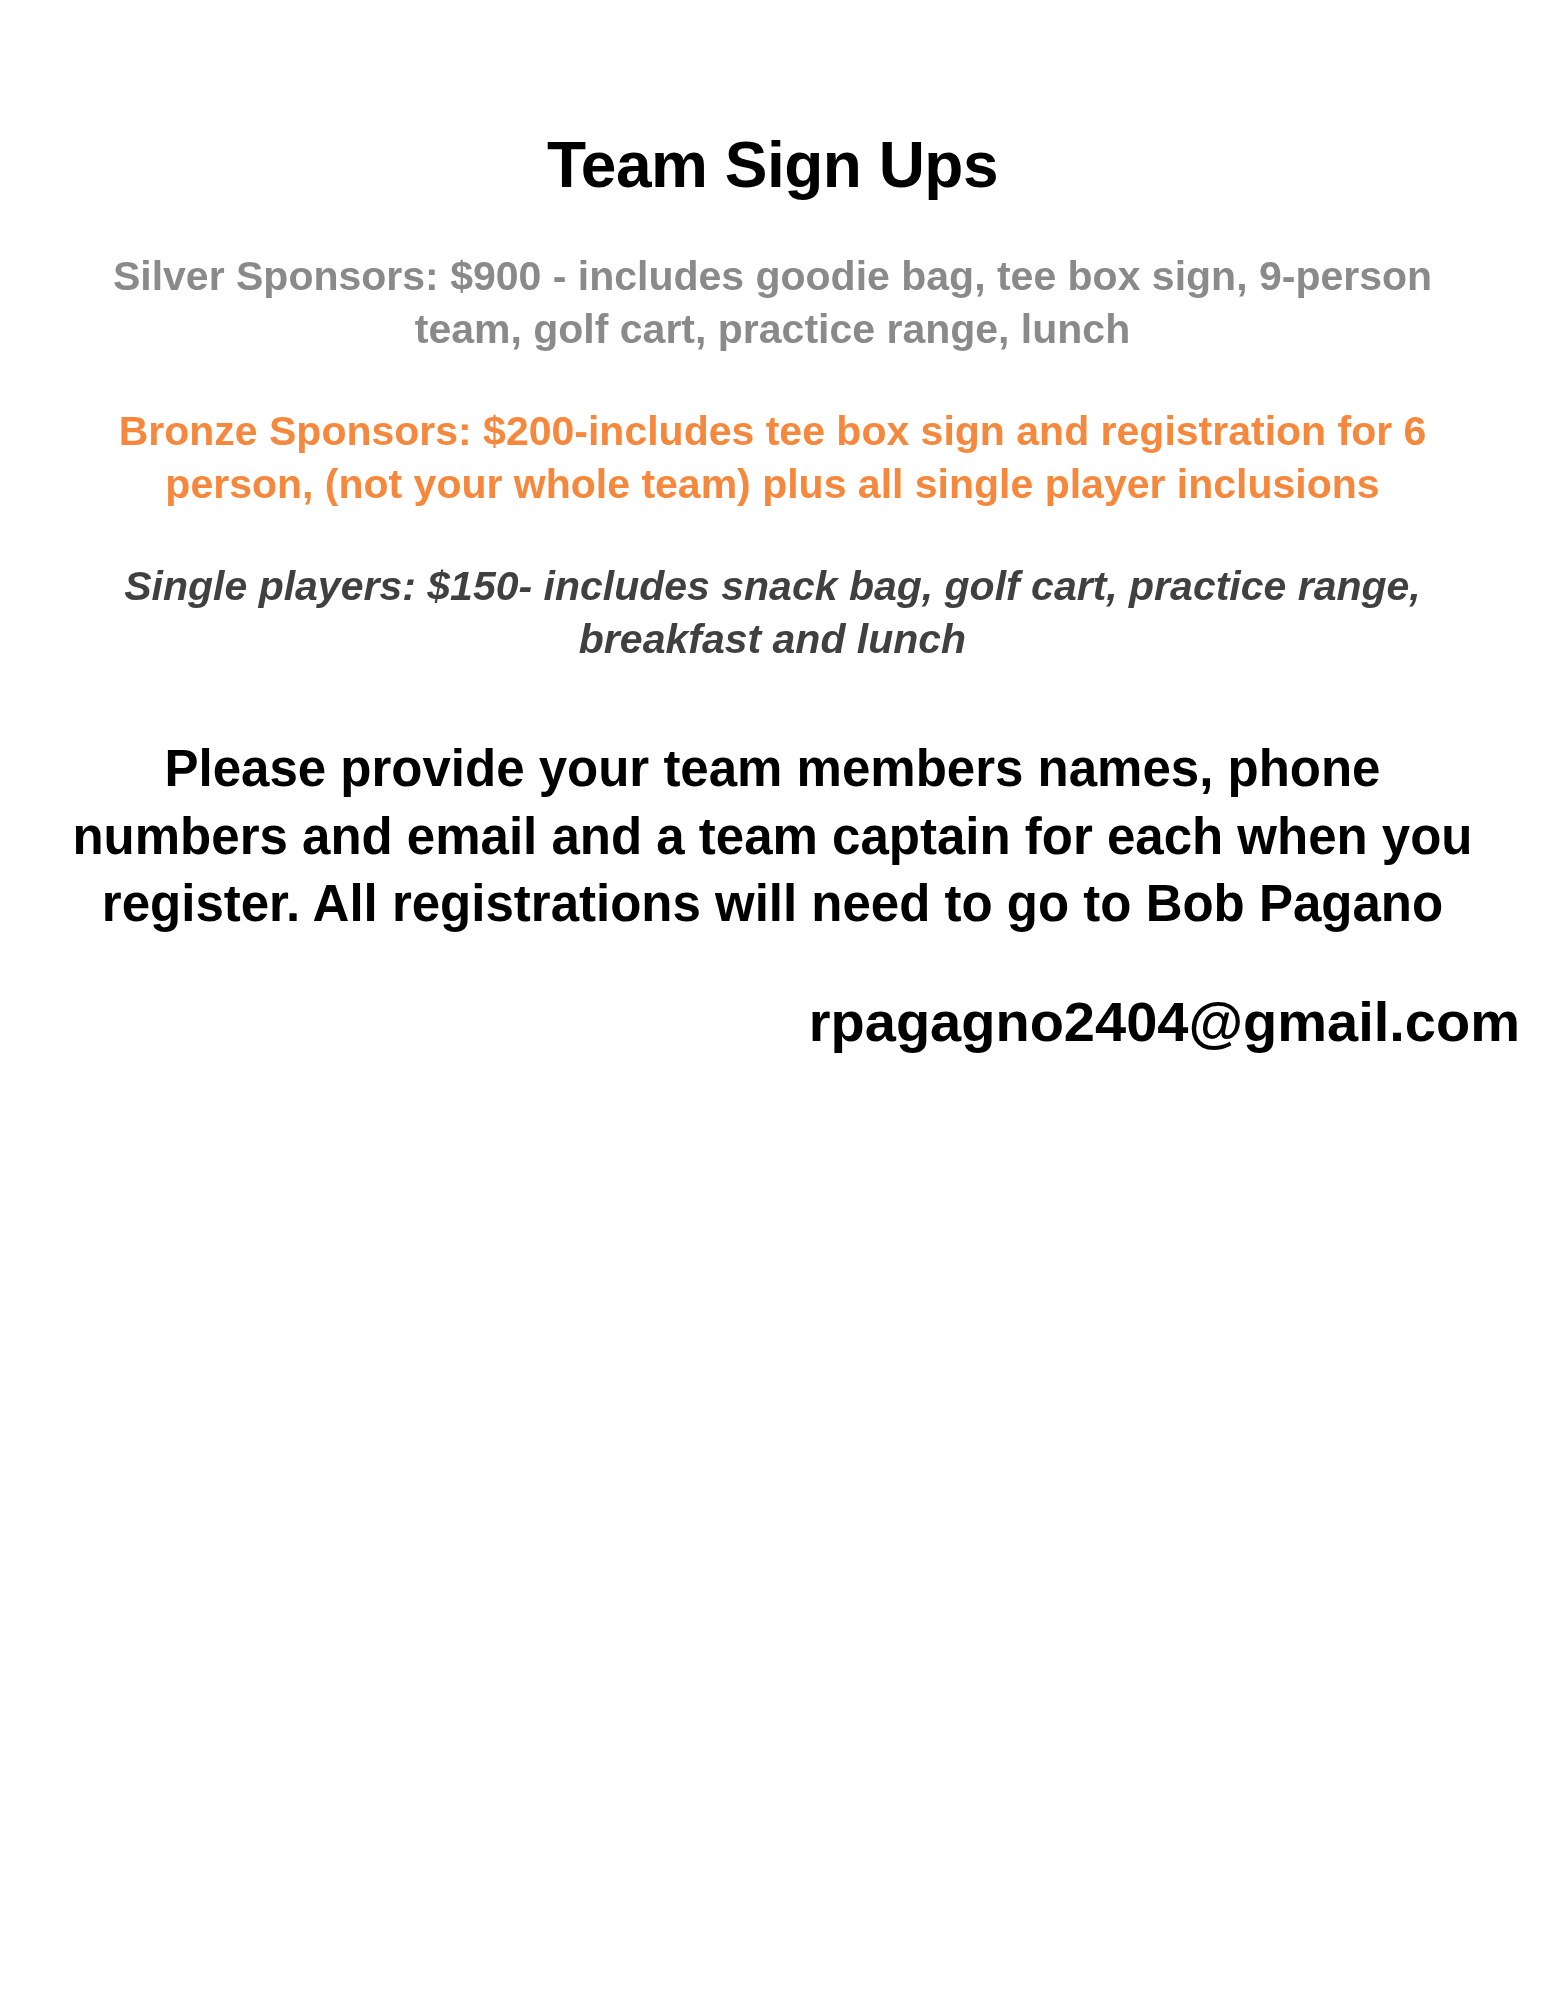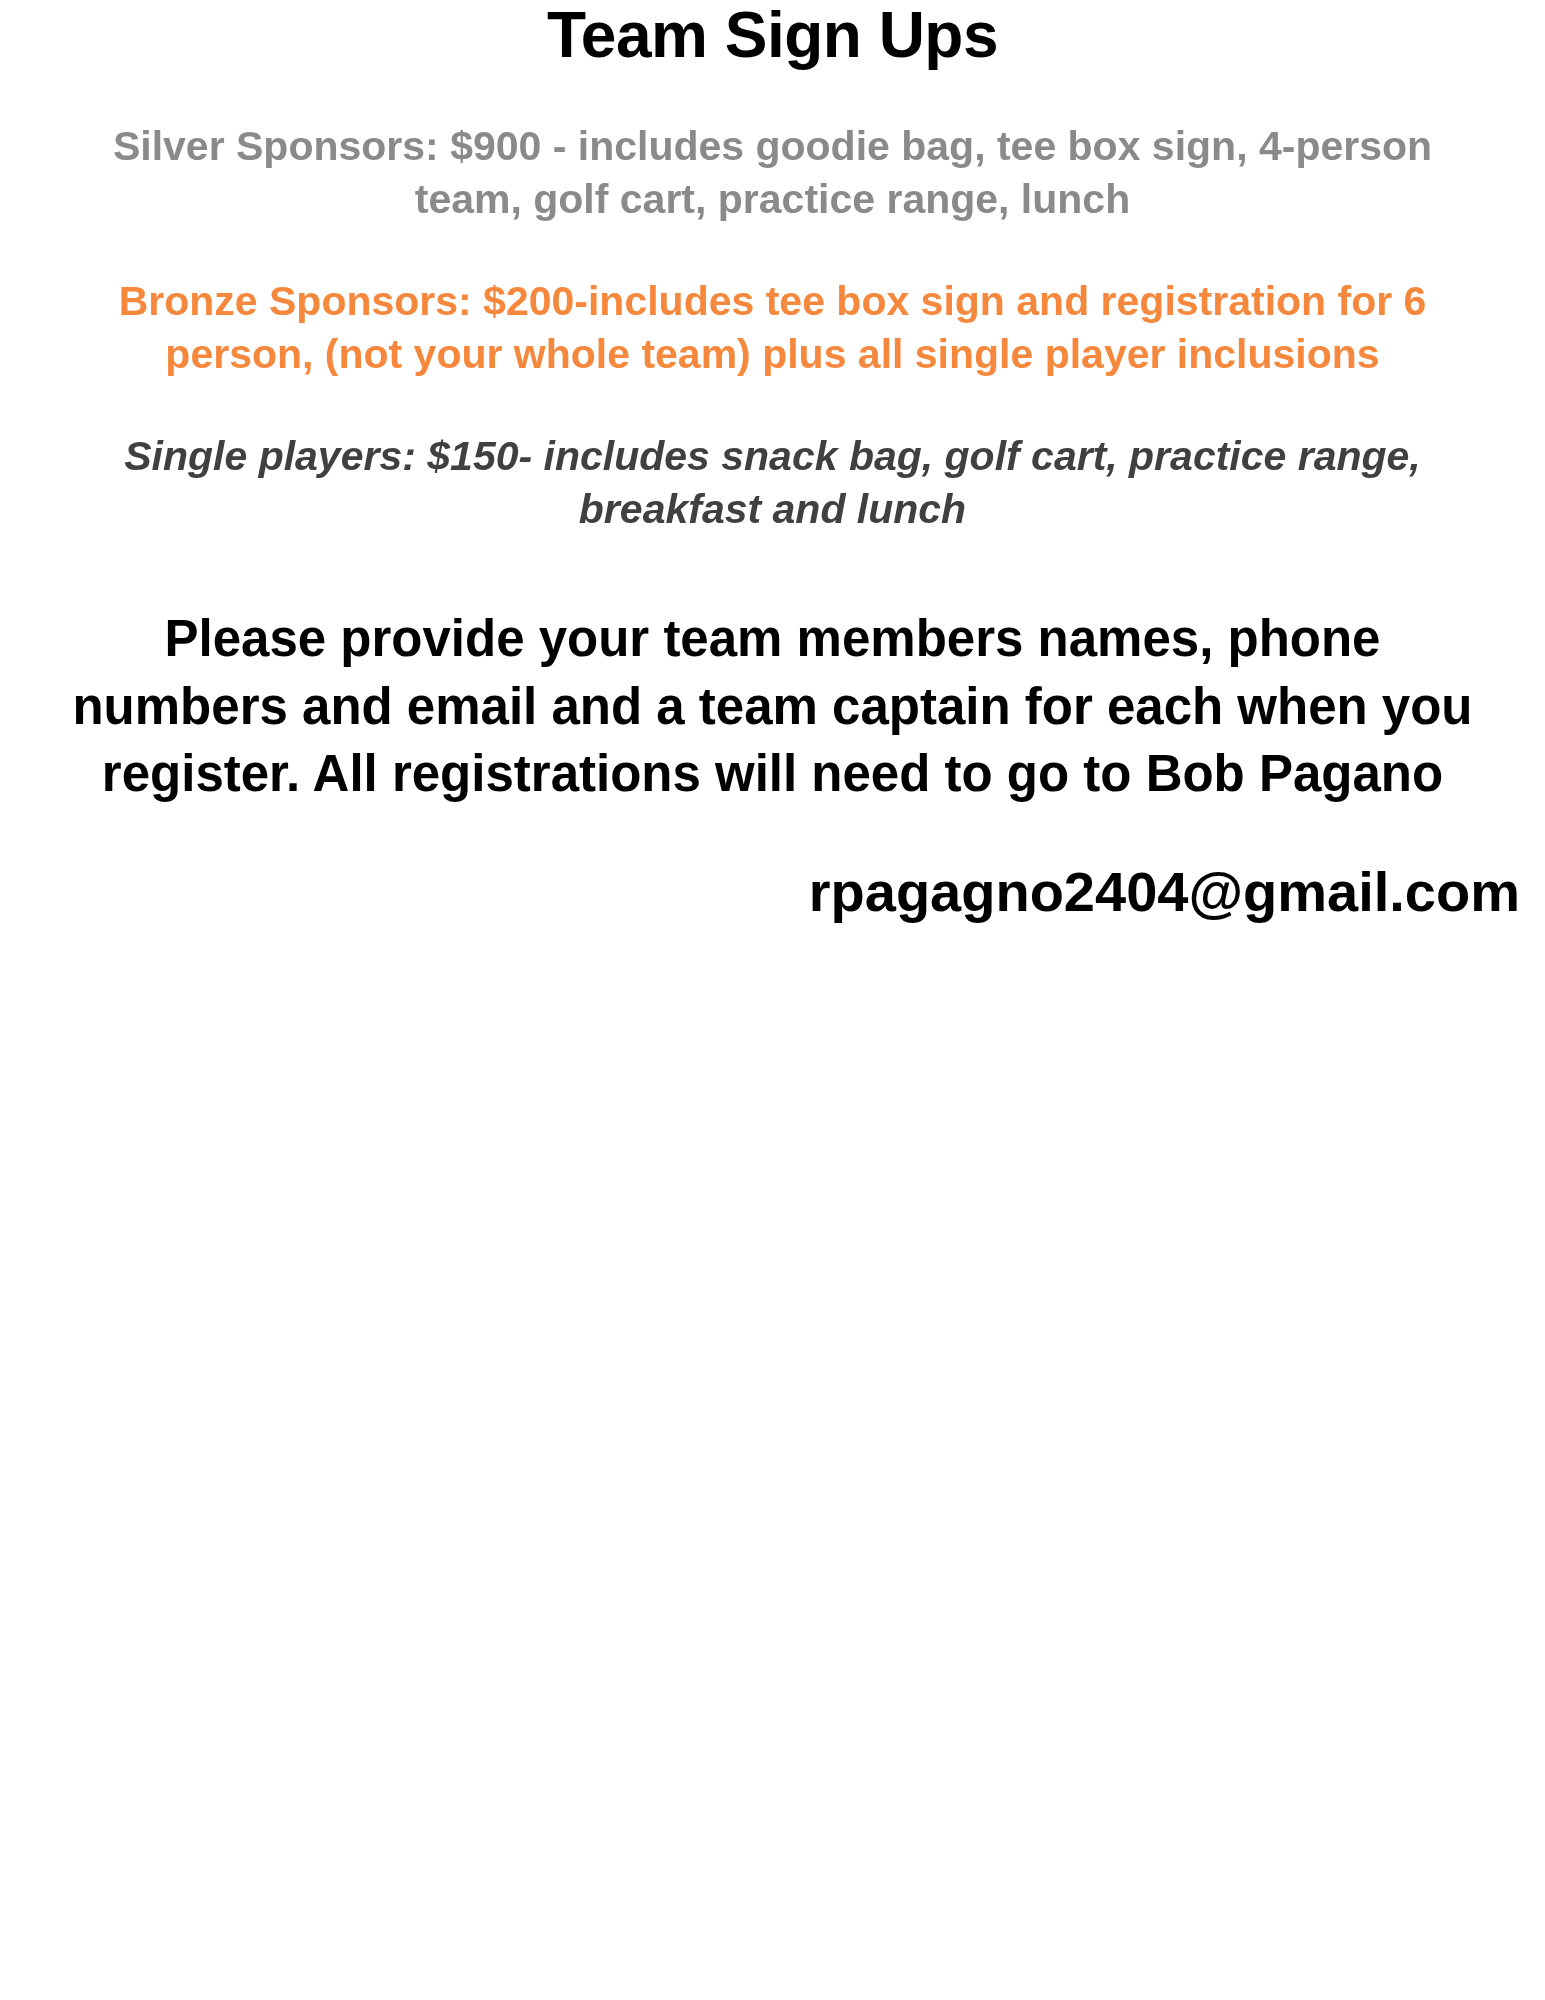--- a/index.html
+++ b/index.html
@@ -21,20 +21,21 @@
     padding: 0 25px;
     position: relative;
   }
   .title {
     text-align: center;
     font-size: 64px;
     font-weight: bold;
     letter-spacing: -0.5px;
     color: #000000;
     margin: 0;
+    padding-top: 130px;
     line-height: 1.1;
   }
   .tier {
     text-align: center;
     font-weight: bold;
     line-height: 1.28;
   }
   .tier-gold {
     color: #c8973f;
     font-size: 41px;
@@ -79,21 +80,21 @@
   }
 </style>
 </head>
 <body>
 
 <div class="page">
 
   <h1 class="title">Team Sign Ups</h1>
 
 
-  <p class="tier tier-silver">Silver Sponsors: $900 - includes goodie bag, tee box sign, 4-person team, golf cart, practice range, lunch</p>
+  <p class="tier tier-silver">Silver Sponsors: $900 - includes goodie bag, tee box sign, 9-person team, golf cart, practice range, lunch</p>
 
   <p class="tier tier-bronze">Bronze Sponsors: $200-includes tee box sign and registration for 6 person, (not your whole team) plus all single player inclusions</p>
 
   <p class="tier tier-single">Single players: $150- includes snack bag, golf cart, practice range, breakfast and  lunch</p>
 
   <p class="closing">Please provide your team members names, phone numbers and email and a team captain for each when you register. All registrations will need to go to Bob Pagano</p>
 
   <p class="email">rpagagno2404@gmail.com</p>
 
 </div>

